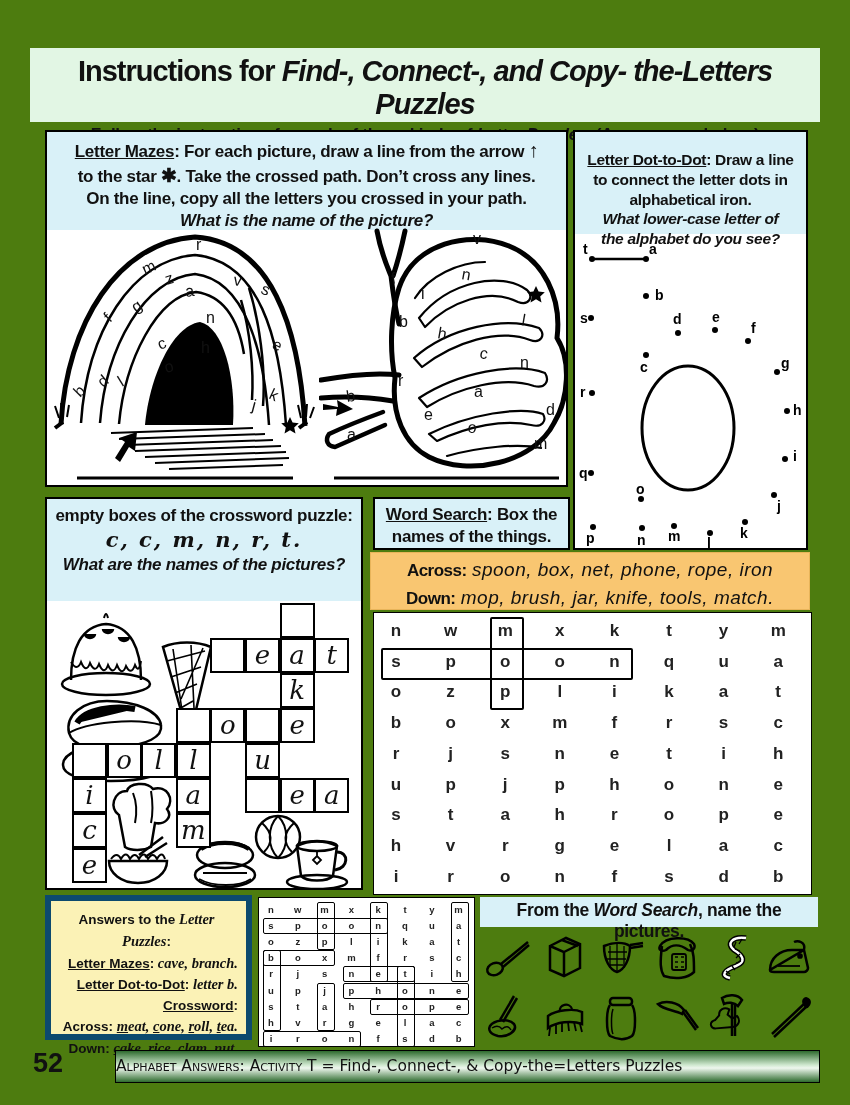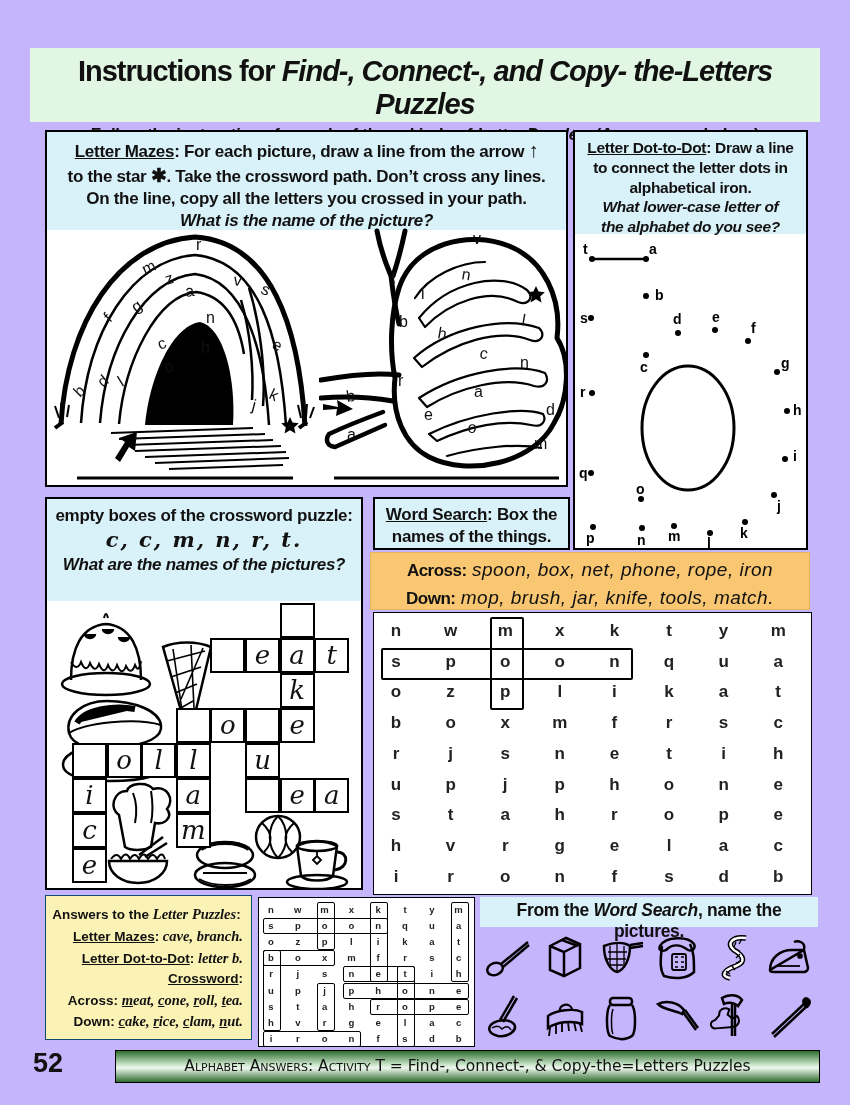--- a/index.html
+++ b/index.html
@@ -1,70 +1,70 @@
 <!DOCTYPE html>
 <html><head>
 <meta charset="utf-8">
 <style>
   html,body{margin:0;padding:0;background:#fff;}
-  .page{position:relative;width:850px;height:1105px;background:#c4b5fd;
+  .page{position:relative;width:850px;height:1105px;background:#4d7c0f;
         font-family:"Liberation Sans",sans-serif;color:#111;overflow:hidden;}
   .abs{position:absolute;}
   .box{border:2px solid #000;box-sizing:border-box;}
   .cyan{background:#d9f1f8;}
   
   .header{left:30px;top:48px;width:790px;height:74px;background:#e2f6e4;text-align:center;}
   .title{font-size:29px;font-weight:bold;letter-spacing:-1px;margin-top:7px;}
   .title .it{font-style:italic;}
   .subtitle{font-size:17px;font-weight:bold;margin-top:4px;letter-spacing:-0.3px;}
   .subtitle .it{font-style:italic;}
   
   .instr{font-weight:bold;font-size:17px;text-align:center;line-height:1.28;letter-spacing:-0.3px;}
   .instr .hd{text-decoration:underline;}
   .instr .q{font-style:italic;}
   .star-g{font-size:19px;}
   .arrow-g{font-size:20px;}
   
   .maze-box{left:45px;top:130px;width:523px;height:357px;background:#fff;}
   .maze-instr{left:0;top:0;width:100%;height:98px;padding-top:6px;box-sizing:border-box;}
   .dot-box{left:573px;top:130px;width:235px;height:420px;background:#fff;}
-  .dot-instr{left:0;top:0;width:100%;height:102px;padding-top:6px;box-sizing:border-box;font-size:15.5px;}
+  .dot-instr{left:0;top:0;width:100%;height:102px;padding-top:18px;box-sizing:border-box;font-size:15.5px;}
   .cw-box{left:45px;top:497px;width:318px;height:393px;background:#fff;}
   .cw-instr{left:0;top:0;width:100%;height:102px;padding-top:6px;box-sizing:border-box;}
   .cw-letters{font-family:"DejaVu Serif",serif;font-style:italic;font-size:21px;font-weight:bold;letter-spacing:2px;}
   .ws-instr{left:373px;top:497px;width:197px;height:53px;padding-top:5px;box-sizing:border-box;}
   .orange{left:370px;top:552px;width:440px;height:58px;background:#f9c671;border:1px solid #e8b45a;
           text-align:center;font-size:19px;line-height:1.45;padding-top:3px;box-sizing:border-box;}
   .orange b{font-weight:bold;letter-spacing:-0.5px;font-size:17px;}
   .hand{font-family:Liberation Sans, sans-serif;font-style:italic;letter-spacing:0.5px;}
   .grid-box{left:373px;top:612px;width:437px;height:281px;background:#fff;border:1.5px solid #000;}
   .ws-letter{position:absolute;transform:translate(-50%,-50%);font-weight:bold;color:#222;}
   .ws-rect{position:absolute;border:2px solid #000;border-radius:2px;}
   .ans-grid-box{left:258px;top:897px;width:215px;height:148px;background:#fff;border:1.5px solid #000;}
   .ans-grid-box .ws-rect{border-width:1.5px;}
   
   .cw-cell{position:absolute;width:35px;height:35px;border:2px solid #000;box-sizing:border-box;background:#fff;
            font-family:"DejaVu Serif",serif;font-style:italic;font-size:26px;text-align:center;line-height:31px;}
   
-  .ansbox{left:45px;top:895px;width:207px;height:145px;background:#fbf2b6;border:1px solid #0c4a6e;
+  .ansbox{left:45px;top:895px;width:207px;height:145px;background:#fbf2b6;border:6px solid #0c4a6e;
           font-size:13.5px;font-weight:bold;text-align:right;padding:8px 8px 0 4px;box-sizing:border-box;line-height:1.5;}
   .ansbox .it{font-style:italic;font-family:"Liberation Serif",serif;font-size:14.5px;}
   .ansbox .lbl{text-decoration:underline;}
   .ansbox .ctr{text-align:center;}
   .ansbox u{text-decoration:underline;}
   
   .fromws{left:480px;top:897px;width:338px;height:30px;background:#d9f1f8;font-weight:bold;font-size:17.5px;
           text-align:center;letter-spacing:-0.3px;padding-top:3px;box-sizing:border-box;}
   .fromws .it{font-style:italic;}
   .ws-icon{position:absolute;width:52px;height:52px;}
   
   .pagenum{left:33px;top:1048px;font-size:27px;font-weight:bold;}
   .footbar{left:115px;top:1050px;width:705px;height:33px;border:1.5px solid #000;box-sizing:border-box;
            background:linear-gradient(to bottom,#2e6b2e 0%,#cfe8cf 45%,#eef7ee 55%,#2e6b2e 100%);
-           text-align:center;font-size:15.5px;padding-top:6px;}
+           font-size:15.5px;padding-top:6px;}
   .footbar .sc{font-variant:small-caps;font-family:"DejaVu Sans",sans-serif;}
   .footbar .cm{font-family:"DejaVu Sans",sans-serif;}
   svg text{font-family:"Liberation Sans",sans-serif;}
   .mz-letter{font-size:16px;fill:#111;}
   .dot-label{font-size:14px;font-weight:bold;fill:#000;}
 </style>
 </head>
 <body>
 
 <div class="page">
@@ -74,21 +74,21 @@
       <span>Instructions for </span><span class="it">Find-, Connect-, and Copy- the-Letters Puzzles</span>
     </div>
     <div class="subtitle">
       <span>Follow the instructions for each of these kinds of </span><span class="it">Letter Puzzles</span><span>. (Answers are below.)</span>
     </div>
   </div>
 
   <div class="abs box maze-box">
     <div class="abs cyan maze-instr instr">
       <div><span class="hd">Letter Mazes</span><span>: For each picture, draw a line from the  arrow </span><span class="arrow-g">↑</span></div>
-      <div><span>to the star </span><span class="star-g">✱</span><span>. Take the crossword path. Don’t cross any lines.</span></div>
+      <div><span>to the star </span><span class="star-g">✱</span><span>. Take the crossed path. Don’t cross any lines.</span></div>
       <div>On the line, copy all the letters you crossed in your path.</div>
       <div class="q">What is the name of the picture?</div>
     </div>
 
     <svg id="maze-cave" class="abs" style="left:6px;top:96px;" width="292" height="257" viewBox="0 0 292 257">
       <g fill="none" stroke="#000">
         <path d="M8 196 C14 95 65 14 142 9 C218 14 246 98 252 198" stroke-width="5"></path>
         <path d="M28 195 C34 104 78 32 142 27 C206 33 227 108 233 197" stroke-width="2.5"></path>
         <path d="M47 195 C53 118 92 50 142 46 C192 52 211 122 216 197" stroke-width="2.5"></path>
         <path d="M66 196 C72 132 104 68 143 64 C173 68 186 96 191 126" stroke-width="2.5"></path>

